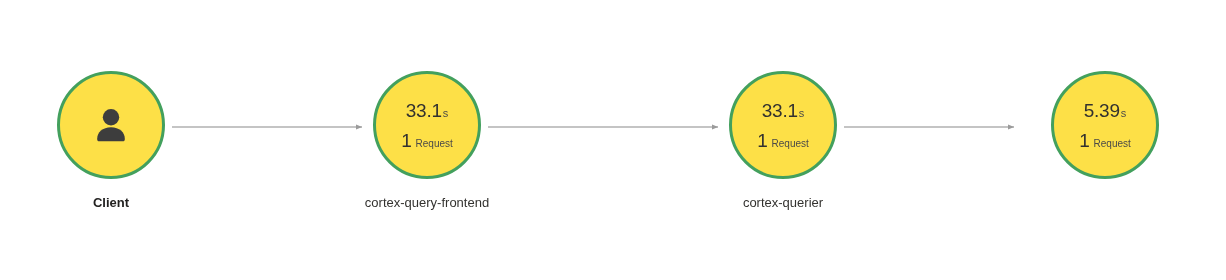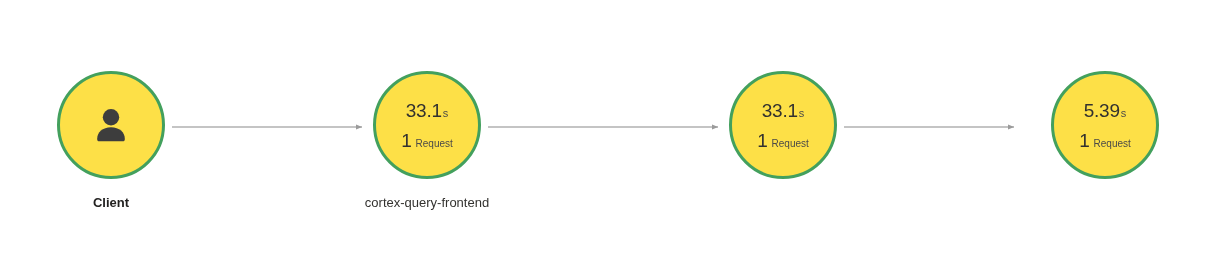--- a/index.html
+++ b/index.html
@@ -148,20 +148,21 @@
         <div class="metric-row metric-latency">
           <span class="metric-value">33.1</span>
             <span class="metric-unit">s</span>
         </div>
         <div class="metric-row metric-requests">
           <span class="metric-value">1</span>
             <span class="metric-label">Request</span>
         </div>
       </div>
     </div>
+    <div class="node-label">cortex-querier</div>
   </div>
 
   <div class="node" style="left:1105px; top:71px;">
     <div class="node-circle">
       <div class="node-metrics">
         <div class="metric-row metric-latency">
           <span class="metric-value">5.39</span>
             <span class="metric-unit">s</span>
         </div>
         <div class="metric-row metric-requests">

